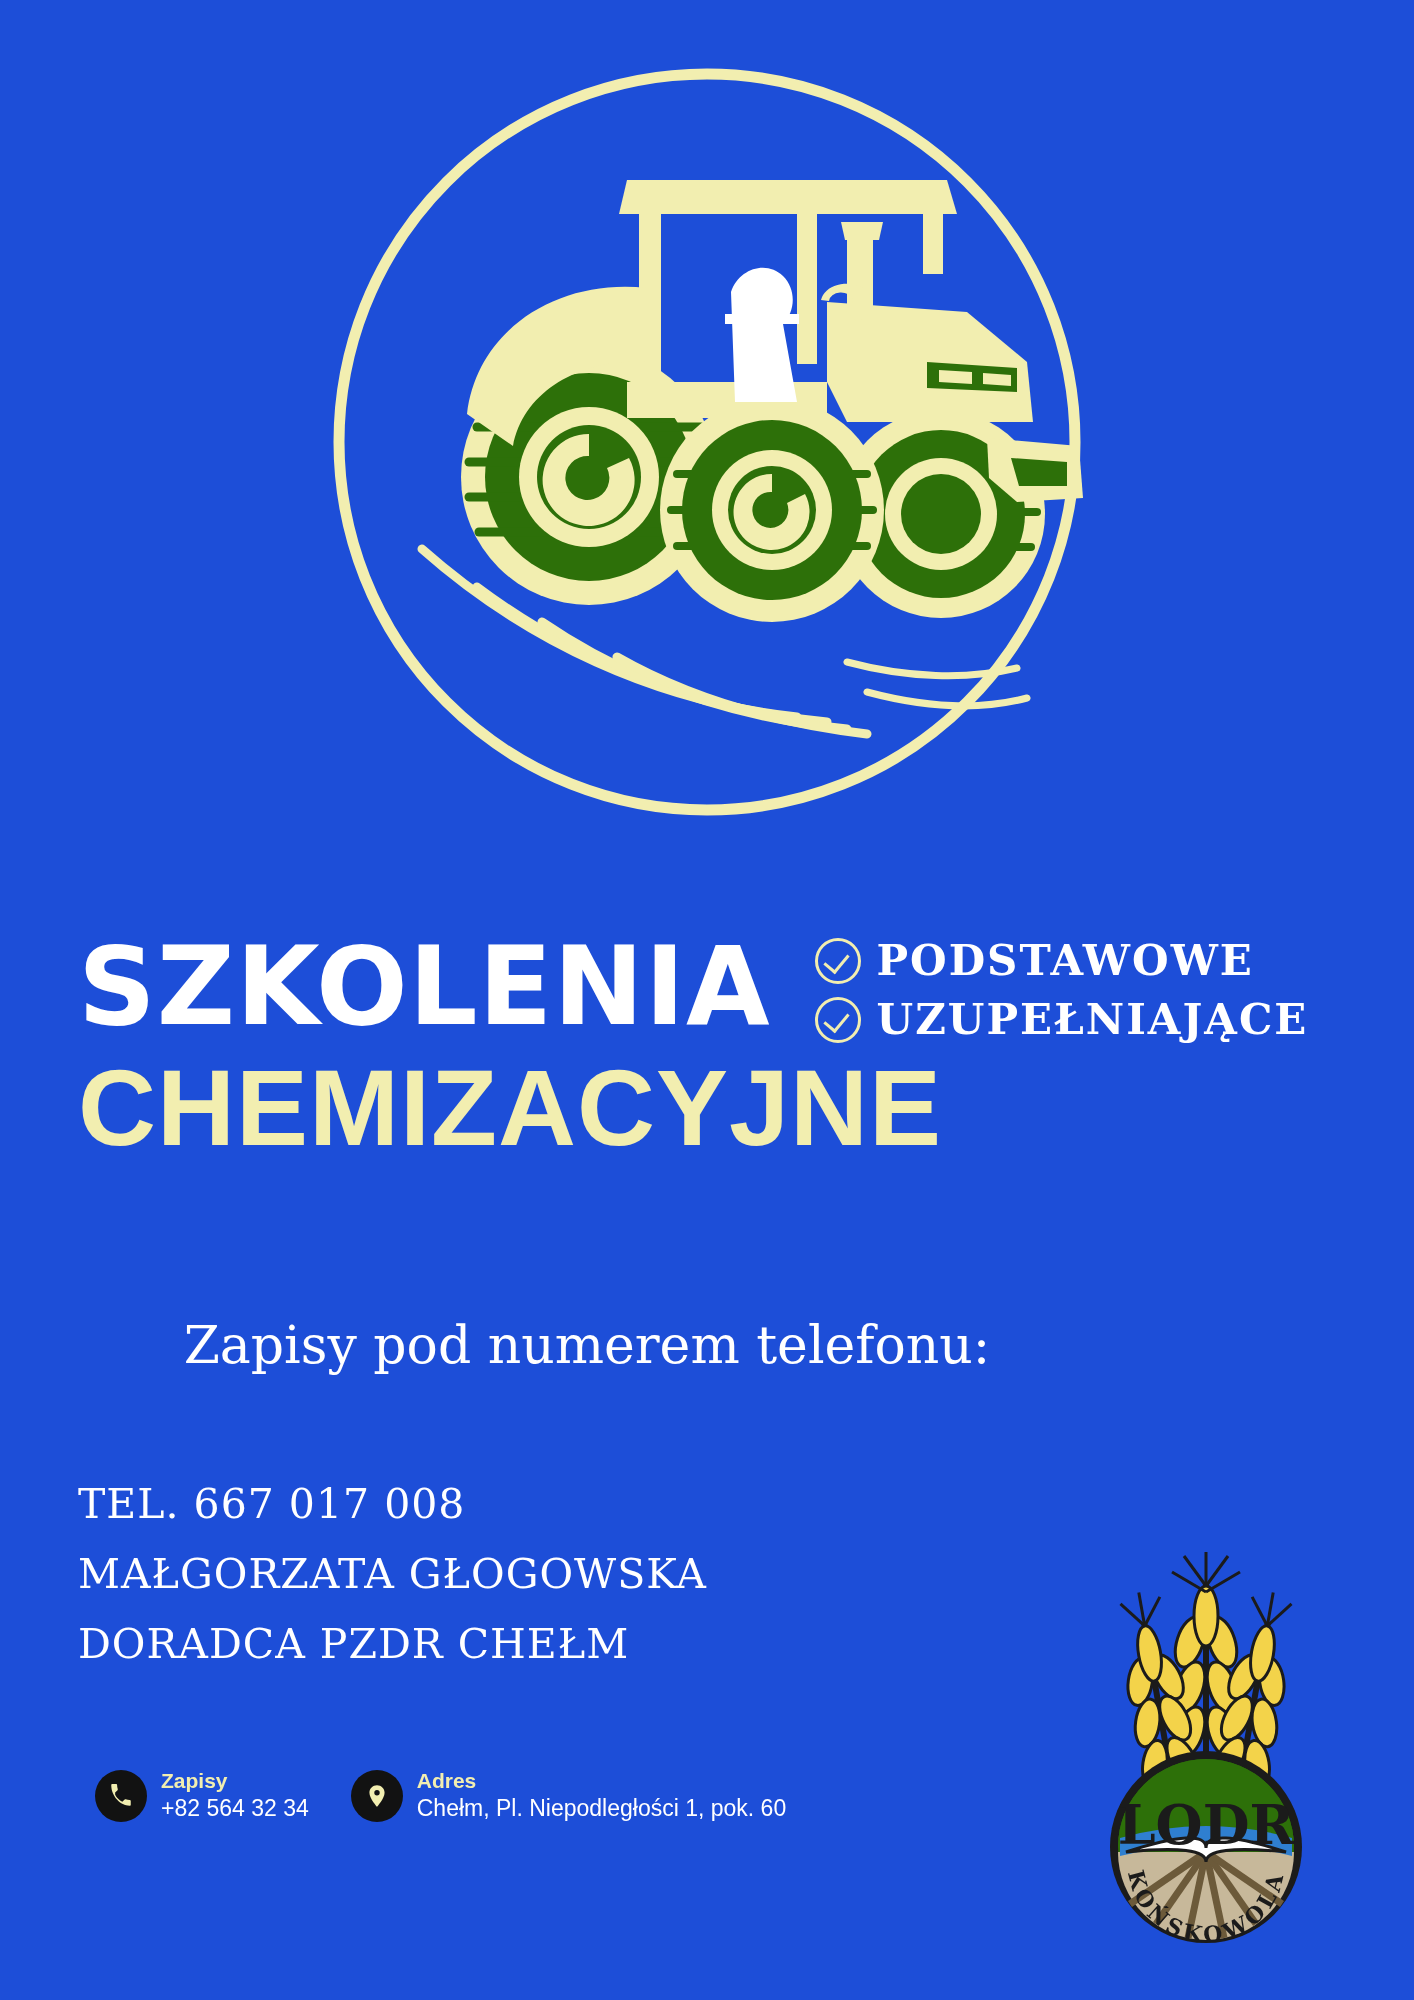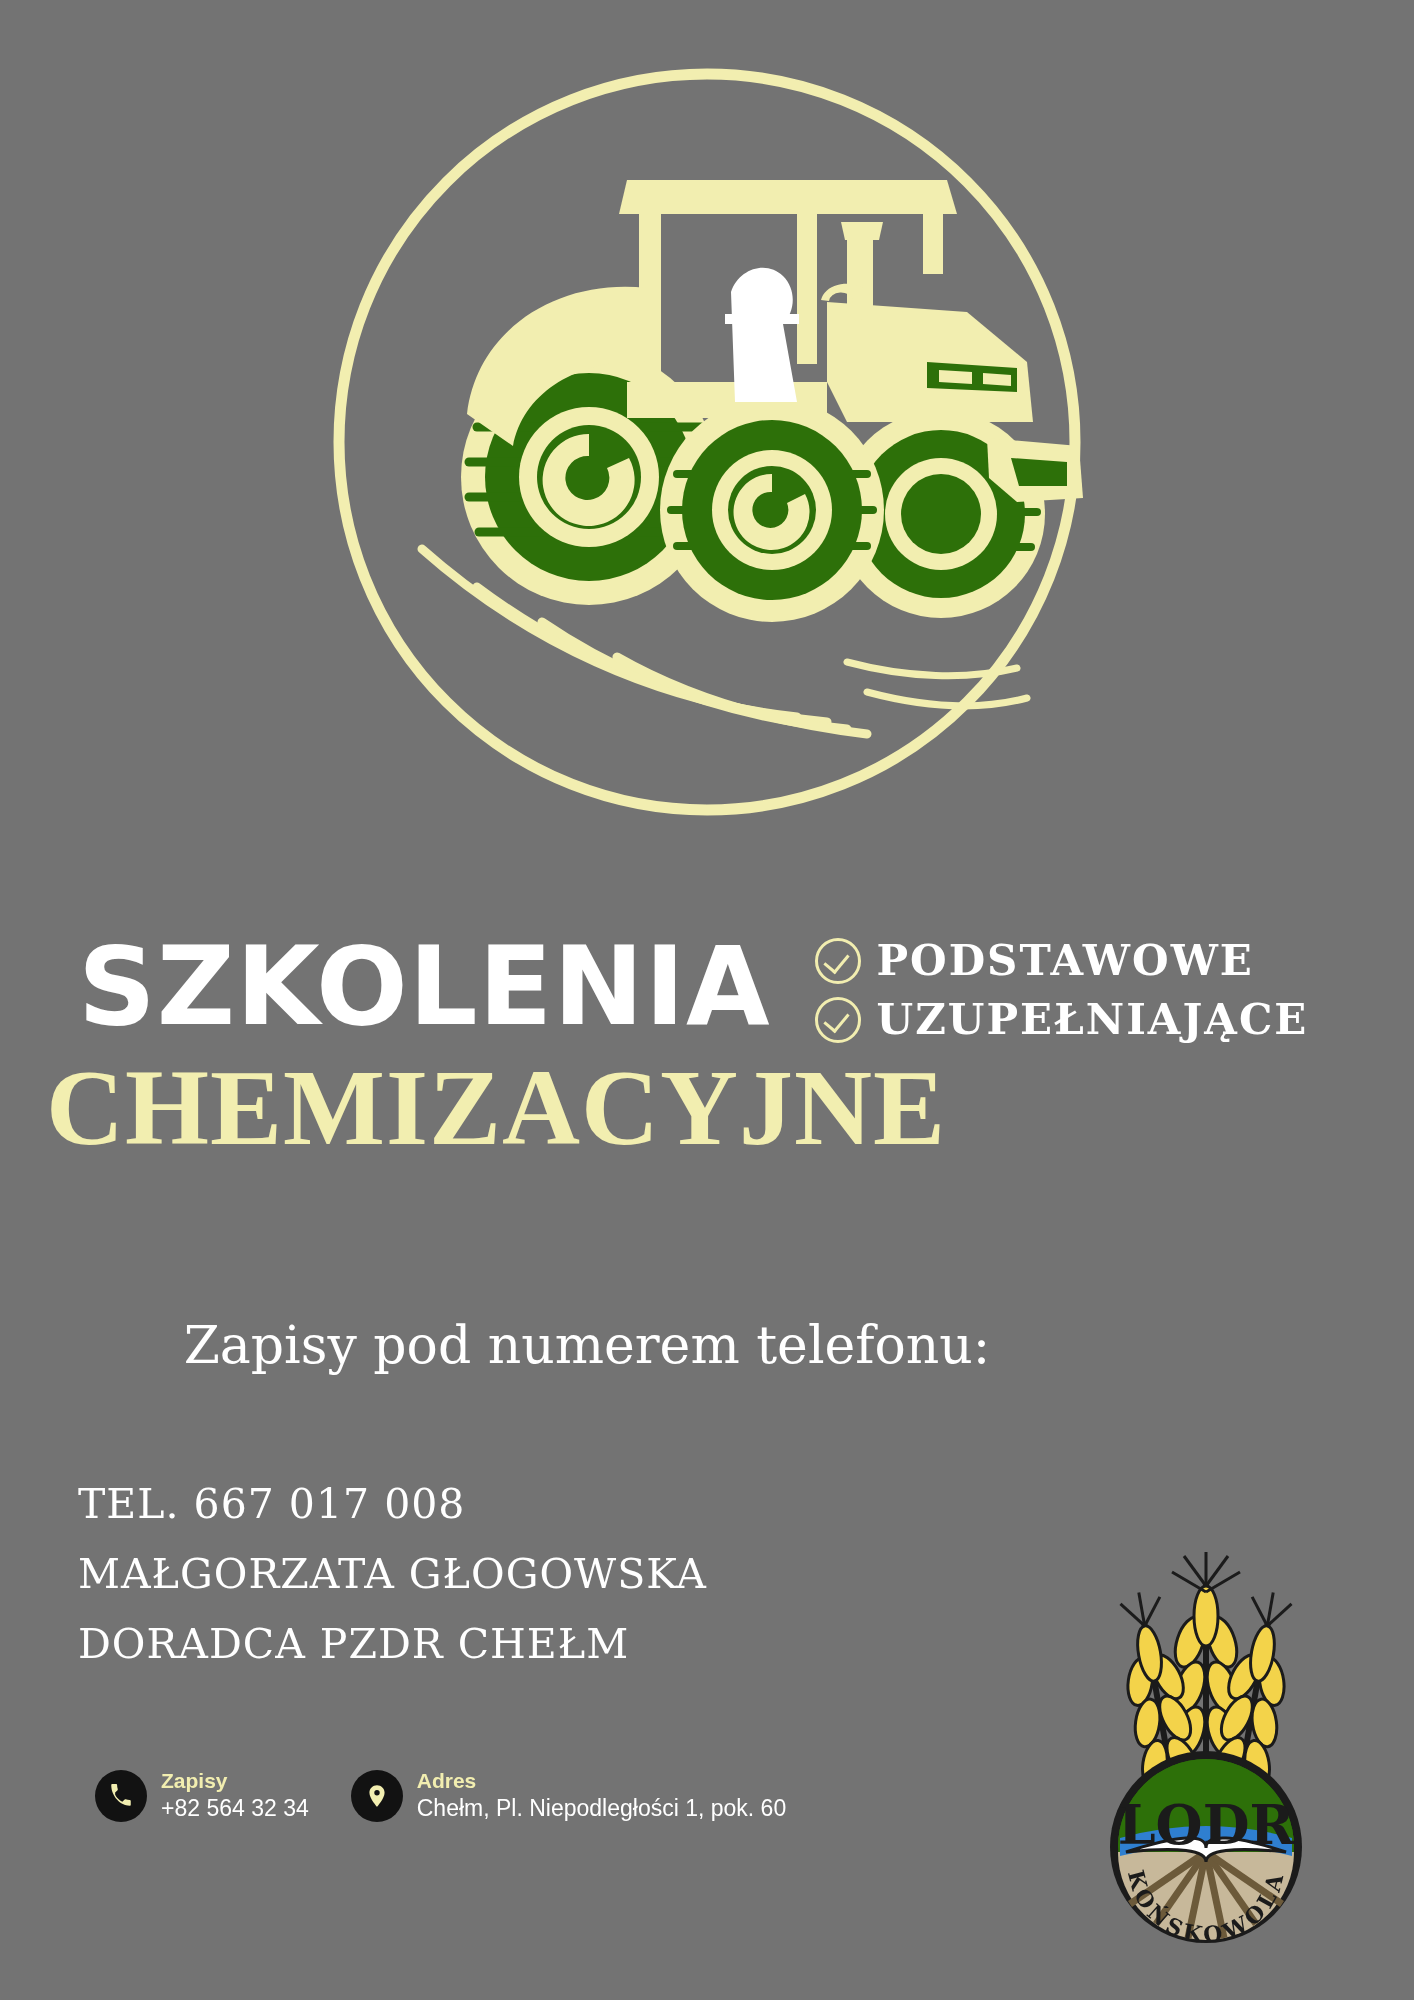--- a/index.html
+++ b/index.html
@@ -12,21 +12,21 @@
     background: #2d7009;
     font-family: "Liberation Sans", sans-serif;
     overflow: hidden;
     position: relative;
   }
 
   .poster {
     position: relative;
     width: 1414px;
     height: 2000px;
-    background: #737373;
+    background: #1d4ed8;
   }
 
   
   .emblem {
     position: absolute;
     left: 50%;
     transform: translateX(-50%);
     top: 62px;
     width: 760px;
     height: 760px;
@@ -52,28 +52,28 @@
   .h-main {
     font-family: "DejaVu Sans", sans-serif;
     font-weight: 700;
     font-size: 108px;
     line-height: 1.0;
     letter-spacing: 1px;
     color: #ffffff;
     white-space: nowrap;
   }
   .h-second {
-    font-family: Liberation Serif, serif;
+    font-family: Liberation Sans, sans-serif;
     font-weight: 700;
     font-size: 108px;
     line-height: 1.0;
     letter-spacing: 1px;
     color: #f2eeb0;
     white-space: nowrap;
-    padding-left: 46px;
+    padding-left: 78px;
     margin-top: 10px;
   }
 
   .bullets {
     margin-left: 44px;
     display: flex;
     flex-direction: column;
     justify-content: center;
     gap: 10px;
     padding-top: 6px;

